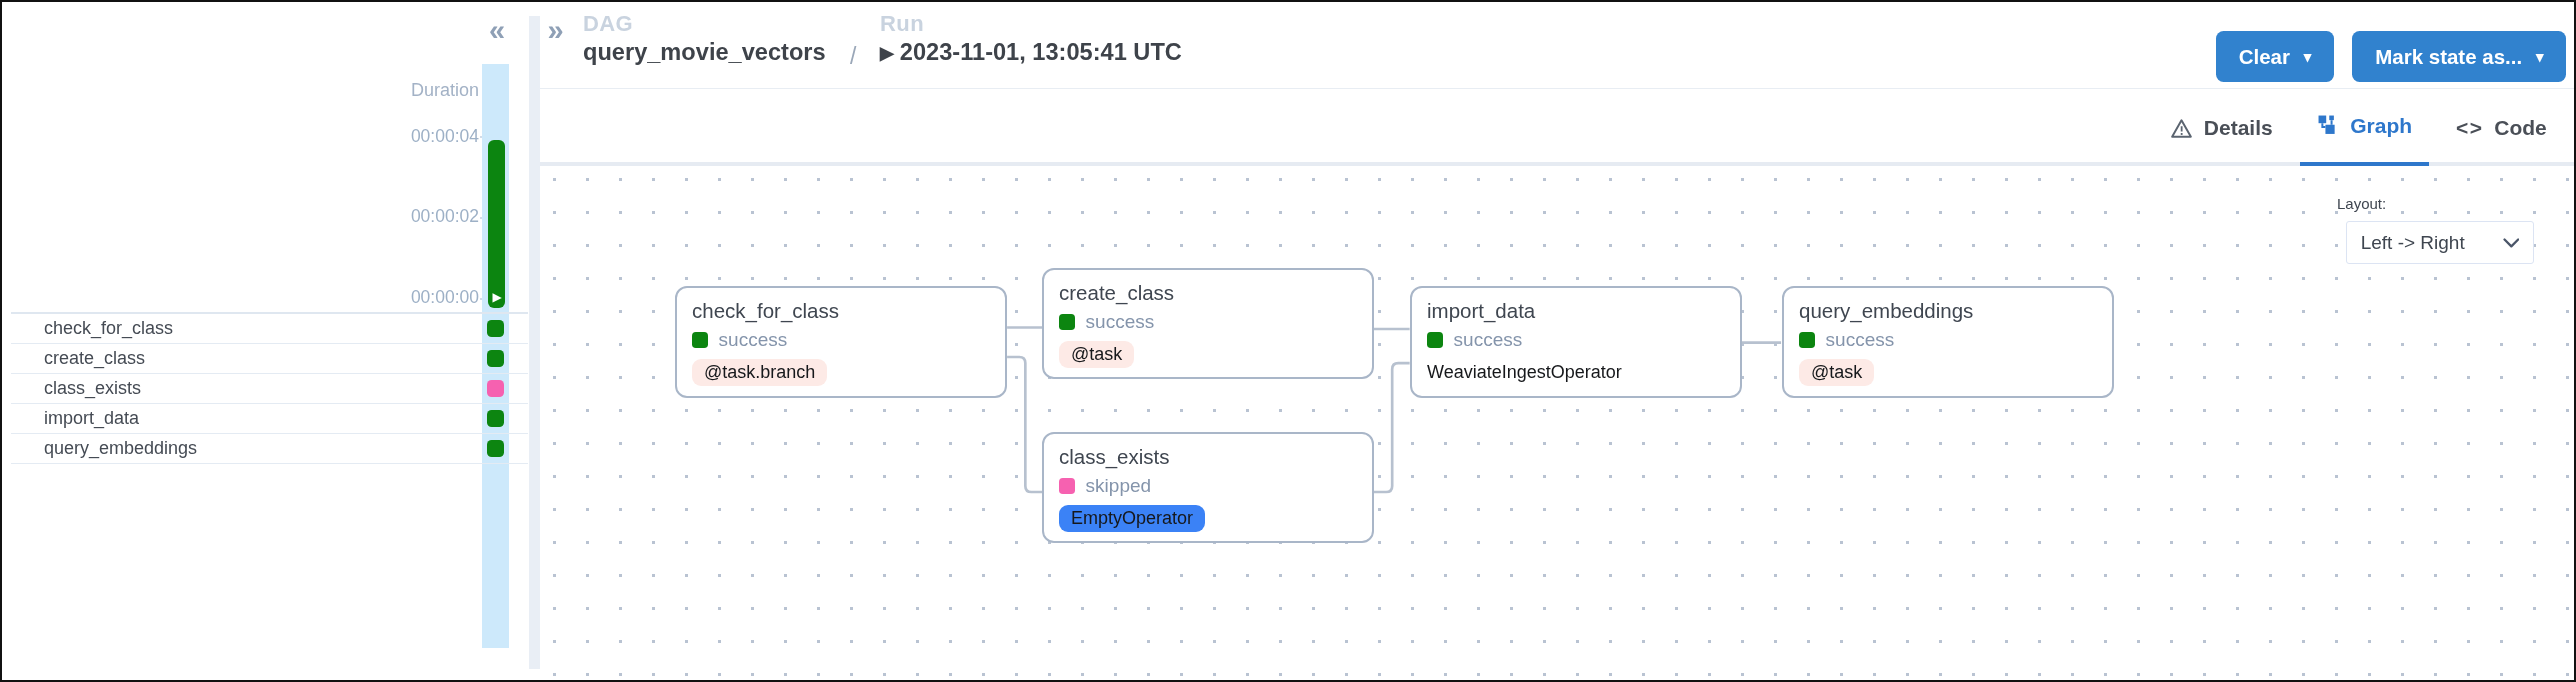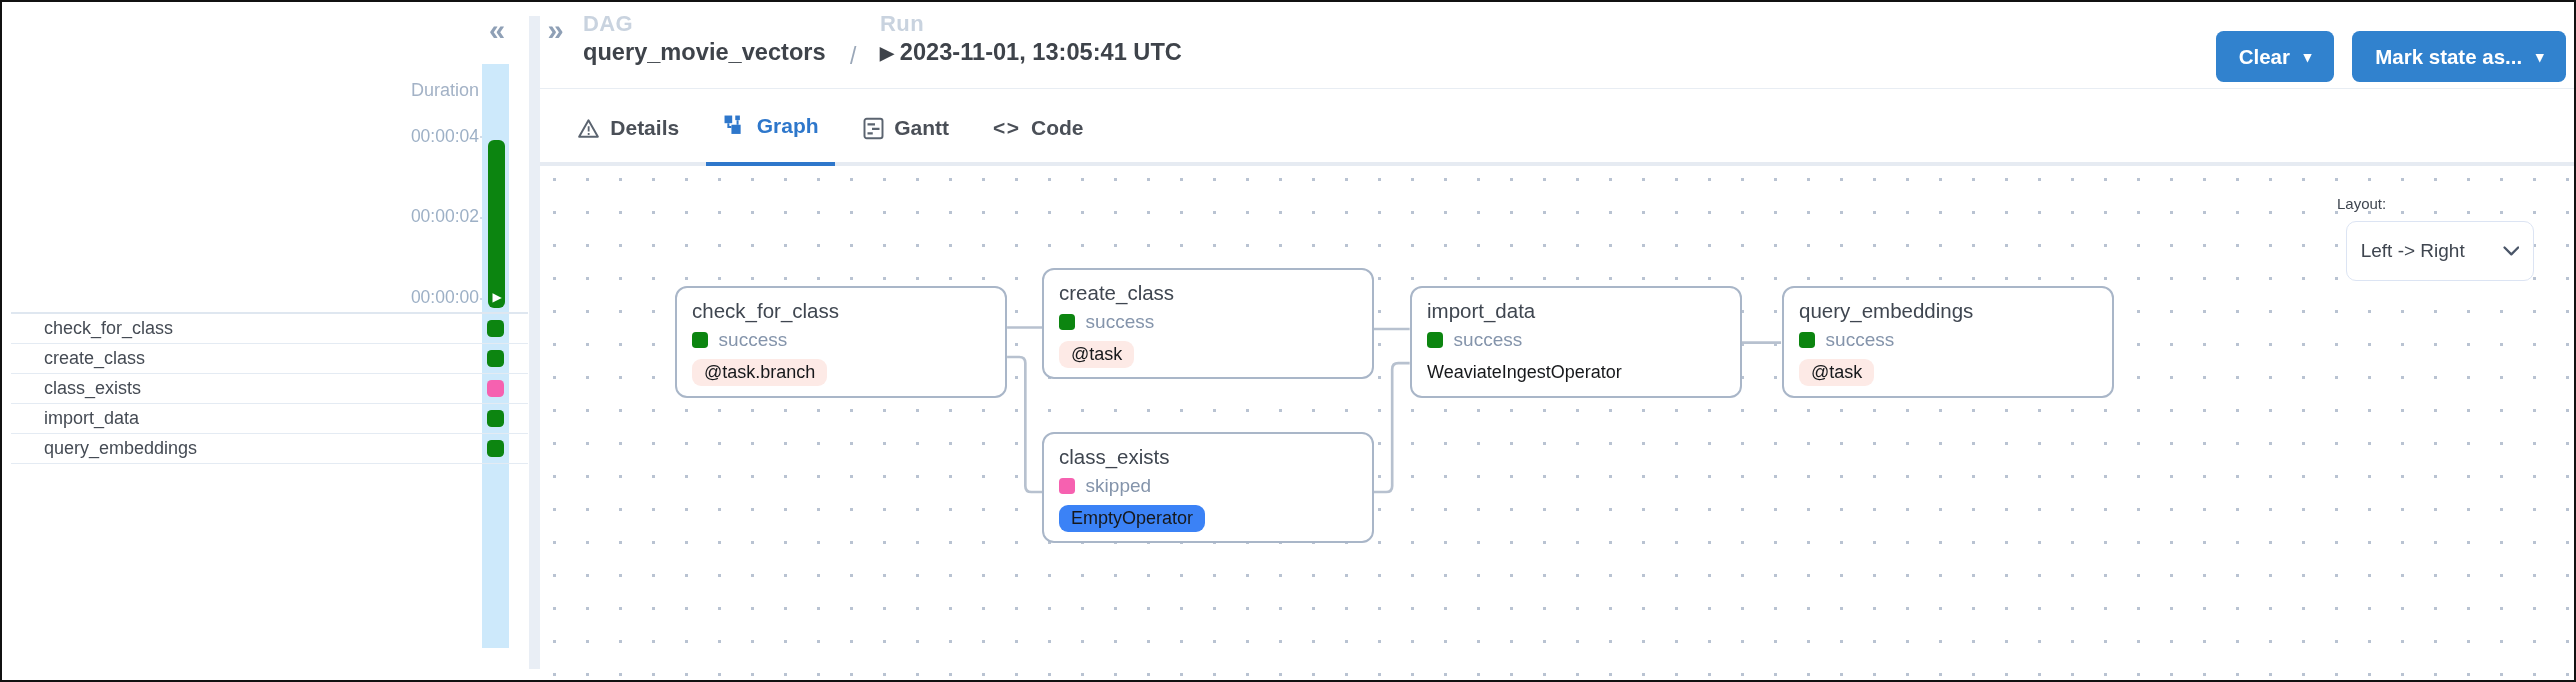--- a/index.html
+++ b/index.html
@@ -35,21 +35,21 @@
   .crumb { position:absolute; top:9px; }
   .crumb-dag { left:43px; } .crumb-run { left:340px; }
   .crumb-label { font-size:22px; font-weight:700; color:#c9d3df; letter-spacing:0.4px; }
   .crumb-value { font-size:23.6px; font-weight:700; color:#3e434a; margin-top:2.3px; display:flex; align-items:center; gap:6px; }
   .crumb-sep { position:absolute; left:310px; top:41px; font-size:23px; color:#9aa7b8; }
   .run-type { font-size:18px; color:#3e434a; }
   .header-actions { position:absolute; right:7.6px; top:29px; display:flex; gap:18px; }
   .btn { height:51px; background:#3182ce; border:none; color:#fff; font-family:inherit; font-weight:700; font-size:20.5px; border-radius:7.6px; padding:0 23px; display:flex; align-items:center; gap:13.7px; cursor:pointer; }
   .btn .caret { font-size:15px; }
 
-  .tabs { display:flex; height:78px; padding-left:20px; border-bottom:5.3px solid #e6ebf2; }
+  .tabs { display:flex; height:78px; padding-left:20px; border-bottom:5.3px solid #e6ebf2;justify-content:flex-end; }
   .tab { display:flex; align-items:center; gap:10.6px; padding:0 16.7px; margin-right:10.6px; margin-bottom:-5.3px; font-size:21px; font-weight:700; color:#4a4f57; cursor:pointer; }
   .tab.active { color:#2e77cb; border-bottom:5.3px solid #2e77cb; }
   .tab-icon { display:flex; align-items:center; }
   .code-glyph { font-size:21px; font-weight:700; color:#4a4f57; letter-spacing:1.5px; }
 
   
   .canvas { position:absolute; top:164px; left:0; right:0; bottom:0; overflow:hidden; background-color:#fff;
             background-image:radial-gradient(circle, #b9c3d2 1.7px, rgba(0,0,0,0) 1.8px);
             background-size:33px 33px; background-position:31px 30px; cursor:grab; }
   .edges { position:absolute; left:0; top:0; width:100%; height:100%; }
@@ -60,21 +60,21 @@
   .node-status { display:flex; align-items:center; gap:10.6px; margin-top:6.8px; }
   .status-square { width:16px; height:16px; border-radius:3.8px; }
   .status-text { font-size:19px; color:#8494ab; }
   .node-badge { display:inline-block; margin-top:7.6px; font-size:18px; color:#16181b; padding:3px 12px; border-radius:9px; }
   [data-badge="salmon"] { background:#fdeae6; }
   [data-badge="green"] { background:#3b82f6; }
   [data-badge="plain"] { background:transparent; padding-left:0; }
 
   .layout-ctl { position:absolute; right:40px; top:29px; width:188px; }
   .layout-label { font-size:15px; color:#3f4650; margin-bottom:9px; margin-left:-9px; }
-  .layout-select { height:60px; background:#fff; border:1.5px solid #dce4f3; border-radius:10px; display:flex; align-items:center; justify-content:space-between; padding:0 13.7px; font-size:19px; color:#3f4650; cursor:pointer; }
+  .layout-select { height:43px; background:#fff; border:1.5px solid #dce4f3; border-radius:3px; display:flex; align-items:center; justify-content:space-between; padding:0 13.7px; font-size:19px; color:#3f4650; cursor:pointer; }
 </style>
 </head>
 <body>
 
 <div class="screen">
 
   <aside class="grid-panel">
     <div class="duration-title">Duration</div>
     <div class="tick tick-0">00:00:04</div>
     <div class="tick tick-1">00:00:02</div>
@@ -163,31 +163,20 @@
           <svg width="23" height="23" viewBox="0 0 30 30">
               <rect x="2" y="2" width="10" height="10" fill="#2e77cb"></rect>
               <rect x="16" y="2" width="6" height="6" fill="#2e77cb"></rect>
               <rect x="11" y="14" width="12" height="12" fill="#2e77cb"></rect>
               <path d="M7 12 V17 H11 M19 8 V14" stroke="#2e77cb" stroke-width="2.6" fill="none"></path>
             </svg>
         </span>
         <span>Graph</span>
       </div>
       <div class="tab">
-        <span class="tab-icon">
-          <svg width="21" height="23" viewBox="0 0 28 30">
-              <rect x="2" y="2" width="24" height="26" rx="3" fill="none" stroke="#5b6470" stroke-width="2.6"></rect>
-              <rect x="6" y="8" width="10" height="3" fill="#5b6470"></rect>
-              <rect x="12" y="14" width="10" height="3" fill="#5b6470"></rect>
-              <rect x="6" y="20" width="7" height="3" fill="#5b6470"></rect>
-            </svg>
-        </span>
-        <span>Gantt</span>
-      </div>
-      <div class="tab">
         <span class="tab-icon code-glyph">&lt;&gt;</span>
         <span>Code</span>
       </div>
     </nav>
 
     <div class="canvas">
       <svg class="edges" viewBox="0 0 2678 678" preserveAspectRatio="none">
         <g fill="none" stroke="#b7c1cf" stroke-width="3.5">
           <path d="M615 213 H661"></path>
           <path d="M615 252 H631 Q639 252 639 260 V422 Q639 430 647 430 H661"></path>

